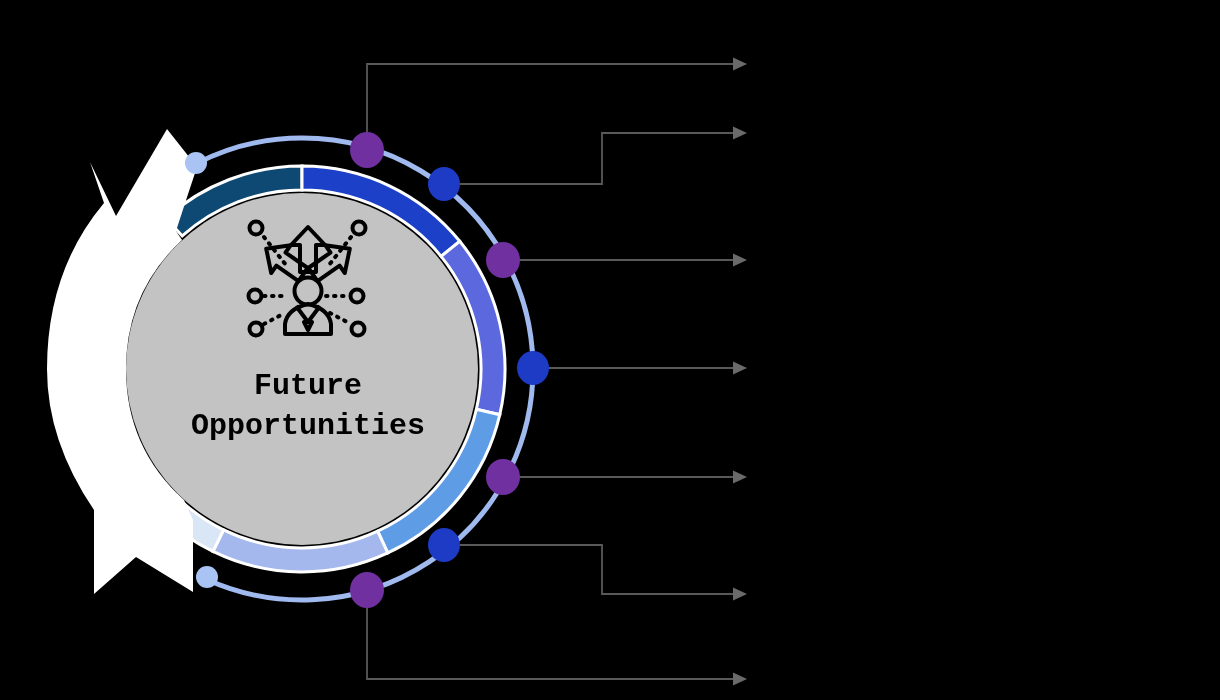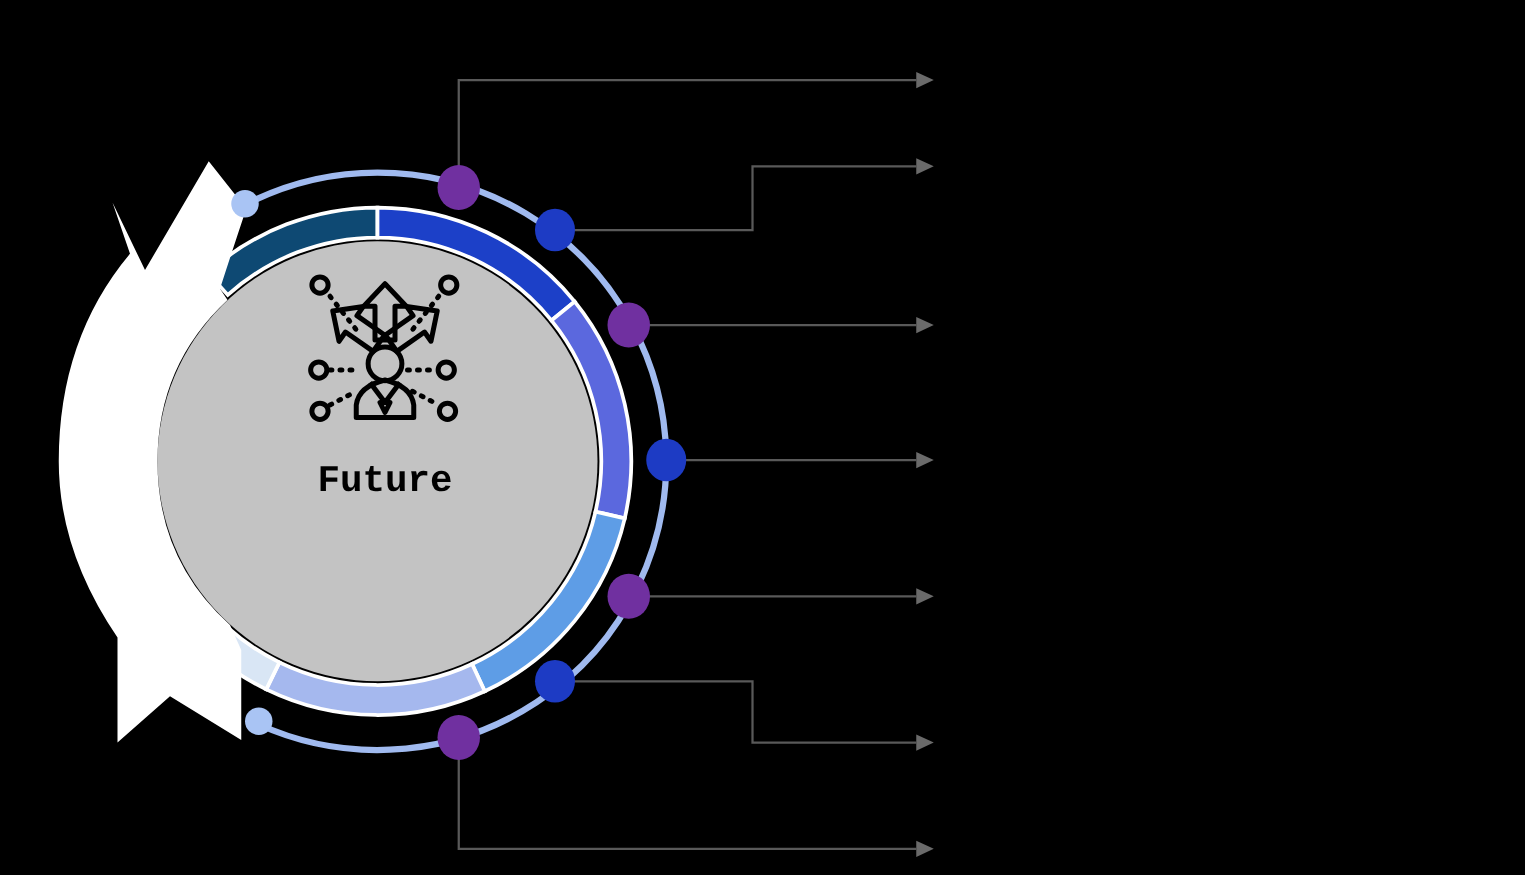--- a/index.html
+++ b/index.html
@@ -108,14 +108,15 @@
       <circle cx="359" cy="188" r="6.5"></circle>
       <circle cx="255" cy="256" r="6.5"></circle>
       <circle cx="357" cy="256" r="6.5"></circle>
       <circle cx="256" cy="289" r="6.5"></circle>
       <circle cx="358" cy="289" r="6.5"></circle>
     </g>
   </svg>
 
   <div class="center-label" style="color: rgb(0, 0, 0);">
     <span>Future</span>
+    <span>Opportunities</span>
   </div>
 </div>
 
 </body></html>

